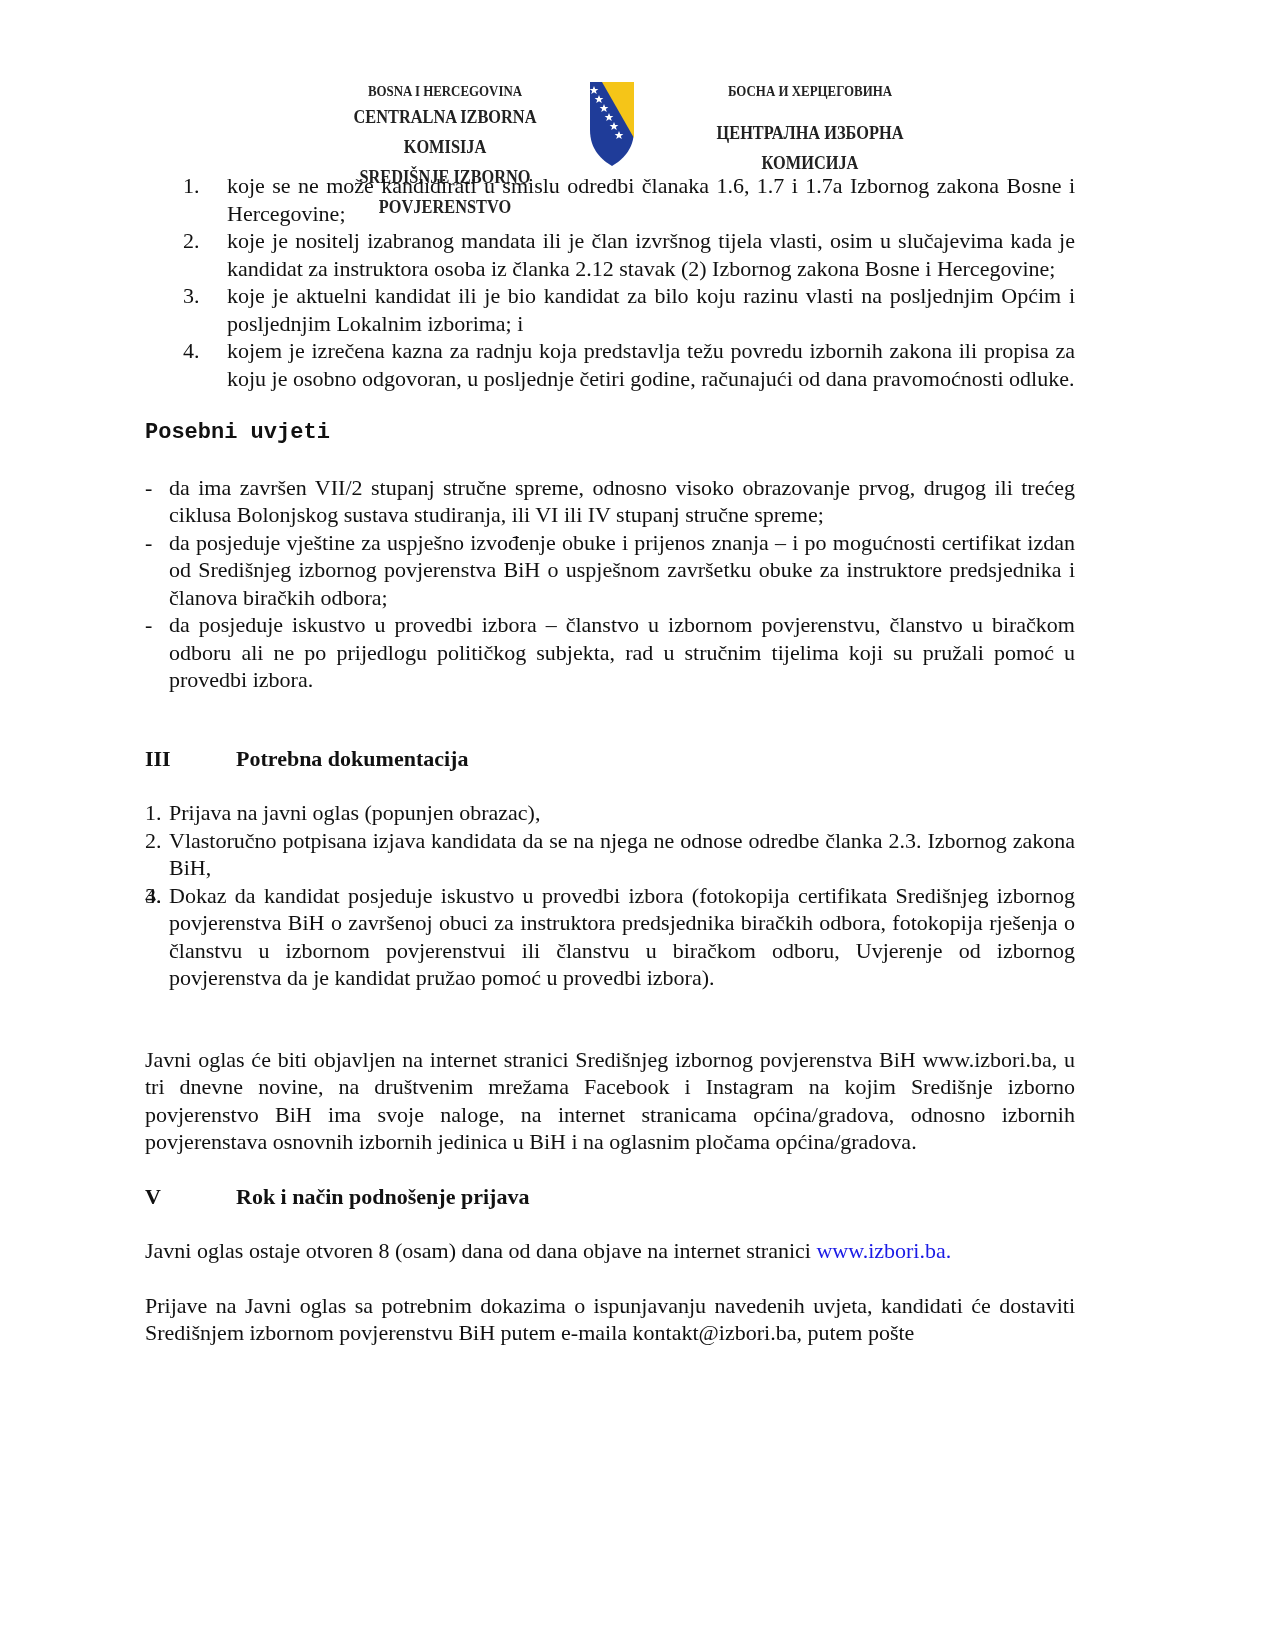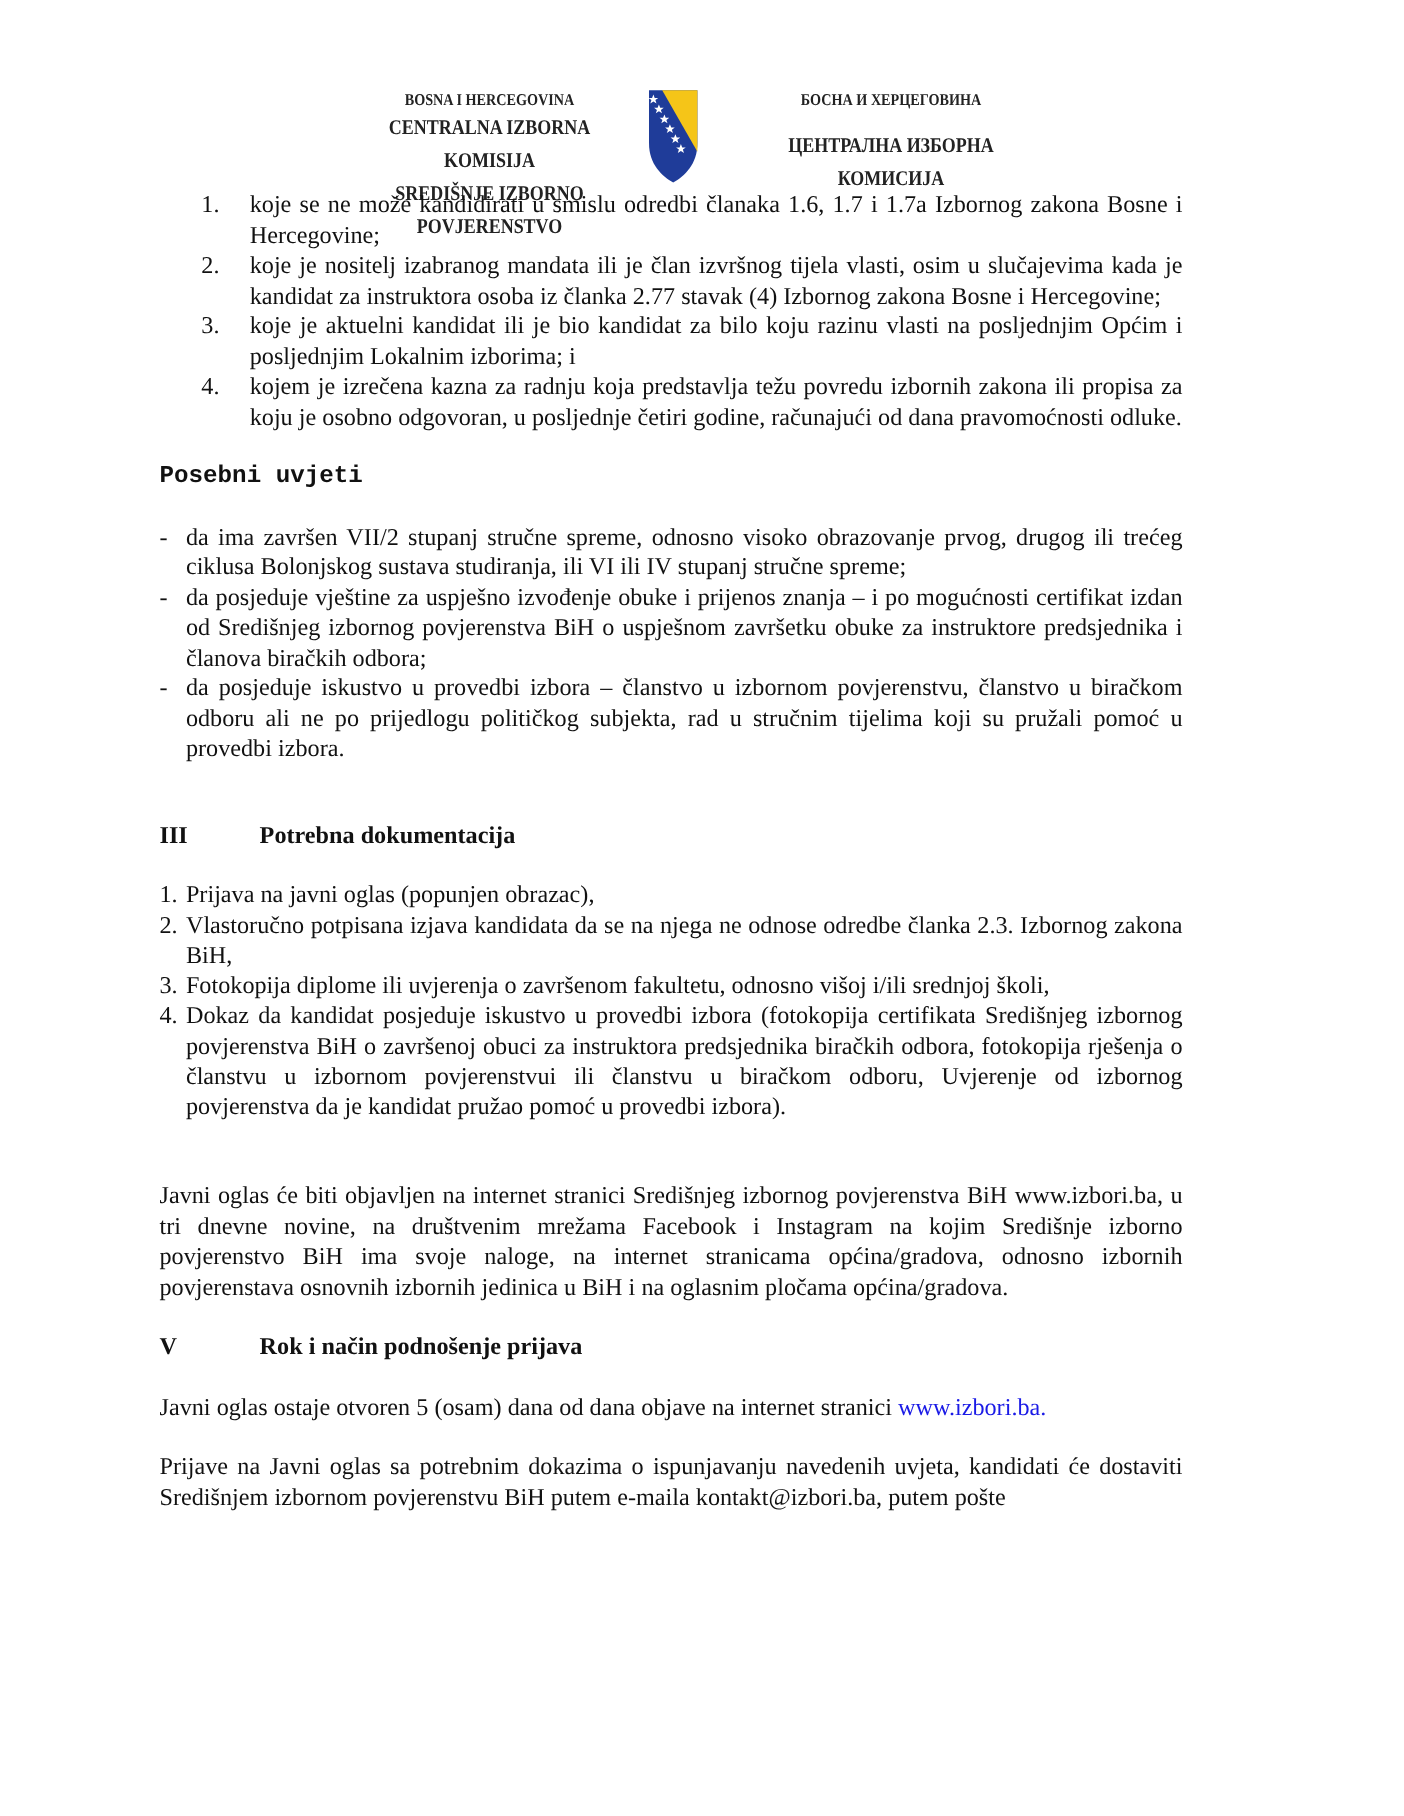--- a/index.html
+++ b/index.html
@@ -59,21 +59,21 @@
   <div class="hdr-right">
     <div class="r1">БОСНА И ХЕРЦЕГОВИНА</div>
     <div class="r2">ЦЕНТРАЛНА ИЗБОРНА КОМИСИЈА</div>
   </div>
 </div>
 
 <div class="page">
 
   <ol class="olist ol1">
     <li><span class="num">1.</span><span>koje se ne može kandidirati u smislu odredbi članaka 1.6, 1.7 i 1.7a  Izbornog zakona Bosne i Hercegovine;</span></li>
-    <li><span class="num">2.</span><span>koje je nositelj izabranog mandata ili je član izvršnog tijela vlasti, osim u slučajevima kada je kandidat za instruktora osoba iz članka 2.77 stavak (4) Izbornog zakona Bosne i Hercegovine;</span></li>
+    <li><span class="num">2.</span><span>koje je nositelj izabranog mandata ili je član izvršnog tijela vlasti, osim u slučajevima kada je kandidat za instruktora osoba iz članka 2.12 stavak (2) Izbornog zakona Bosne i Hercegovine;</span></li>
     <li><span class="num">3.</span><span>koje je aktuelni kandidat ili je bio kandidat za bilo koju razinu vlasti na posljednjim Općim i posljednjim Lokalnim izborima; i</span></li>
     <li><span class="num">4.</span><span>kojem je izrečena kazna za radnju koja predstavlja težu povredu izbornih zakona ili propisa za koju je osobno odgovoran, u posljednje četiri godine, računajući od dana pravomoćnosti odluke.</span></li>
   </ol>
 
   <div class="gap"></div>
   <div class="h-bold">Posebni uvjeti</div>
   <div class="gap"></div>
 
   <ul class="olist dlist">
     <li><span class="num">-</span><span>da ima završen VII/2 stupanj stručne spreme, odnosno visoko obrazovanje prvog, drugog ili trećeg ciklusa Bolonjskog sustava studiranja, ili VI ili IV stupanj stručne spreme;</span></li>
@@ -85,32 +85,32 @@
   <div class="gap" style="height:24px"></div>
   <div class="sec-head">
     <span class="sec-num">III</span>
     <span>Potrebna dokumentacija</span>
   </div>
   <div class="gap"></div>
 
   <ol class="olist ol2">
     <li><span class="num">1.</span><span>Prijava na javni oglas (popunjen obrazac),</span></li>
     <li><span class="num">2.</span><span>Vlastoručno potpisana izjava kandidata da se na njega ne odnose odredbe članka 2.3. Izbornog zakona BiH,</span></li>
-    <li><span class="num">3.</span><span>Fotokopija diplome ili uvjerenja o završenom fakultetu, odnosno višoj i/ili srednjoj školi,</span></li>
+    <li><span class="num">3.</span></li>
     <li><span class="num">4.</span><span>Dokaz da kandidat posjeduje iskustvo u provedbi izbora (fotokopija certifikata Središnjeg izbornog povjerenstva BiH o završenoj obuci za instruktora predsjednika biračkih odbora, fotokopija  rješenja o članstvu u izbornom povjerenstvui ili članstvu u biračkom  odboru, Uvjerenje od izbornog povjerenstva da je kandidat pružao pomoć u provedbi izbora).</span></li>
   </ol>
 
   <div class="gap"></div>
   <div class="gap"></div>
   <div class="para">Javni oglas će biti objavljen na internet stranici Središnjeg izbornog povjerenstva BiH www.izbori.ba, u tri dnevne novine, na društvenim mrežama Facebook i Instagram na kojim Središnje izborno povjerenstvo BiH ima svoje naloge, na internet stranicama općina/gradova, odnosno  izbornih povjerenstava osnovnih izbornih jedinica u BiH i na oglasnim pločama općina/gradova.</div>
 
   <div class="gap"></div>
   <div class="sec-head">
     <span class="sec-num">V</span>
     <span>Rok i način podnošenje prijava</span>
   </div>
   <div class="gap"></div>
   <div class="para">
-    <span>Javni oglas ostaje otvoren 5 (osam) dana od dana objave na internet stranici </span><a class="link">www.izbori.ba.</a>
+    <span>Javni oglas ostaje otvoren 8 (osam) dana od dana objave na internet stranici </span><a class="link">www.izbori.ba.</a>
   </div>
   <div class="gap"></div>
   <div class="para">Prijave na Javni oglas sa potrebnim dokazima o ispunjavanju navedenih uvjeta, kandidati će dostaviti Središnjem izbornom povjerenstvu BiH putem e-maila kontakt@izbori.ba, putem pošte</div>
 </div>
 
 </body></html>

